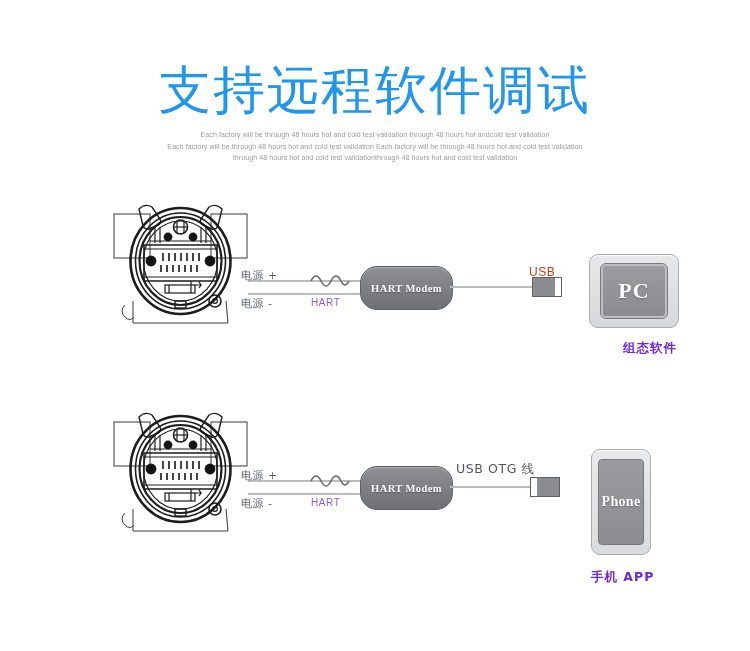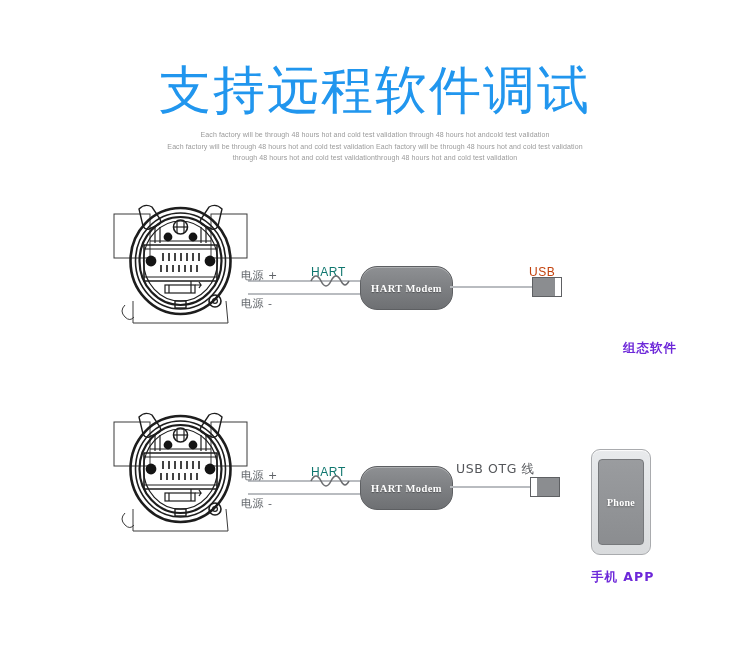--- a/index.html
+++ b/index.html
@@ -85,24 +85,25 @@
     font-size: 11px;
     color: #5f6368;
     white-space: nowrap;
     letter-spacing: 0.5px;
   }
 
   
   .hart-label {
     position: absolute;
     font-family: "Liberation Sans", sans-serif;
-    font-size: 12px;
-    color: #0f766e;
+    font-size: 10px;
+    color: #8b5cf6;
     letter-spacing: 0.6px;
     white-space: nowrap;
+    margin-top: 32px;
   }
   .coil { position: absolute; }
 
   
   .modem {
     position: absolute;
     width: 91px;
     height: 42px;
     border-radius: 17px;
     background: linear-gradient(180deg,#8e9093 0%, #7c7e81 55%, #6e7073 100%);
@@ -218,21 +219,21 @@
     border-radius: 4px;
     background: linear-gradient(180deg,#9a9c9f 0%, #8b8d90 100%);
     border: 1px solid #76787b;
     display: flex;
     align-items: center;
     justify-content: center;
   }
   .phone-text {
     font-family: "Liberation Serif", "DejaVu Serif", serif;
     font-weight: bold;
-    font-size: 10px;
+    font-size: 14px;
     color: #ffffff;
     letter-spacing: 0.3px;
     text-shadow: 0 1px 2px rgba(0,0,0,0.3);
     text-align: right;
   }
 
   
   .caption {
     position: absolute;
     font-family: "DejaVu Sans", "Liberation Sans", sans-serif;
@@ -344,20 +345,25 @@
 
   <div class="modem" style="left:360px; top:69px;">
     <span class="modem-text">HART Modem</span>
   </div>
 
   <div class="wire" style="left:450px; top:89px; width:84px;"></div>
 
   <div class="usb-label" style="left:529px; top:265px; top:68px;">USB</div>
   <div class="usb-conn" style="left:532px; top:80px;"></div>
 
+  <div class="pc-monitor" style="left:589px; top:57px;">
+    <div class="pc-screen">
+      <span class="pc-text">PC</span>
+    </div>
+  </div>
   <div class="caption" style="left:589px; top:143px; width:88px;">组态软件</div>
 </div>
 
 <div class="diagram" id="diagram-phone">
 
   <div class="device">
     <svg viewBox="0 0 155 135" xmlns="http://www.w3.org/2000/svg">
       <g fill="none" stroke="#1d1d1d" stroke-width="1.2">
         <rect x="11" y="17" width="36" height="44" stroke="#3a3a3a" stroke-width="1"></rect>
         <rect x="108" y="17" width="36" height="44" stroke="#3a3a3a" stroke-width="1"></rect>

